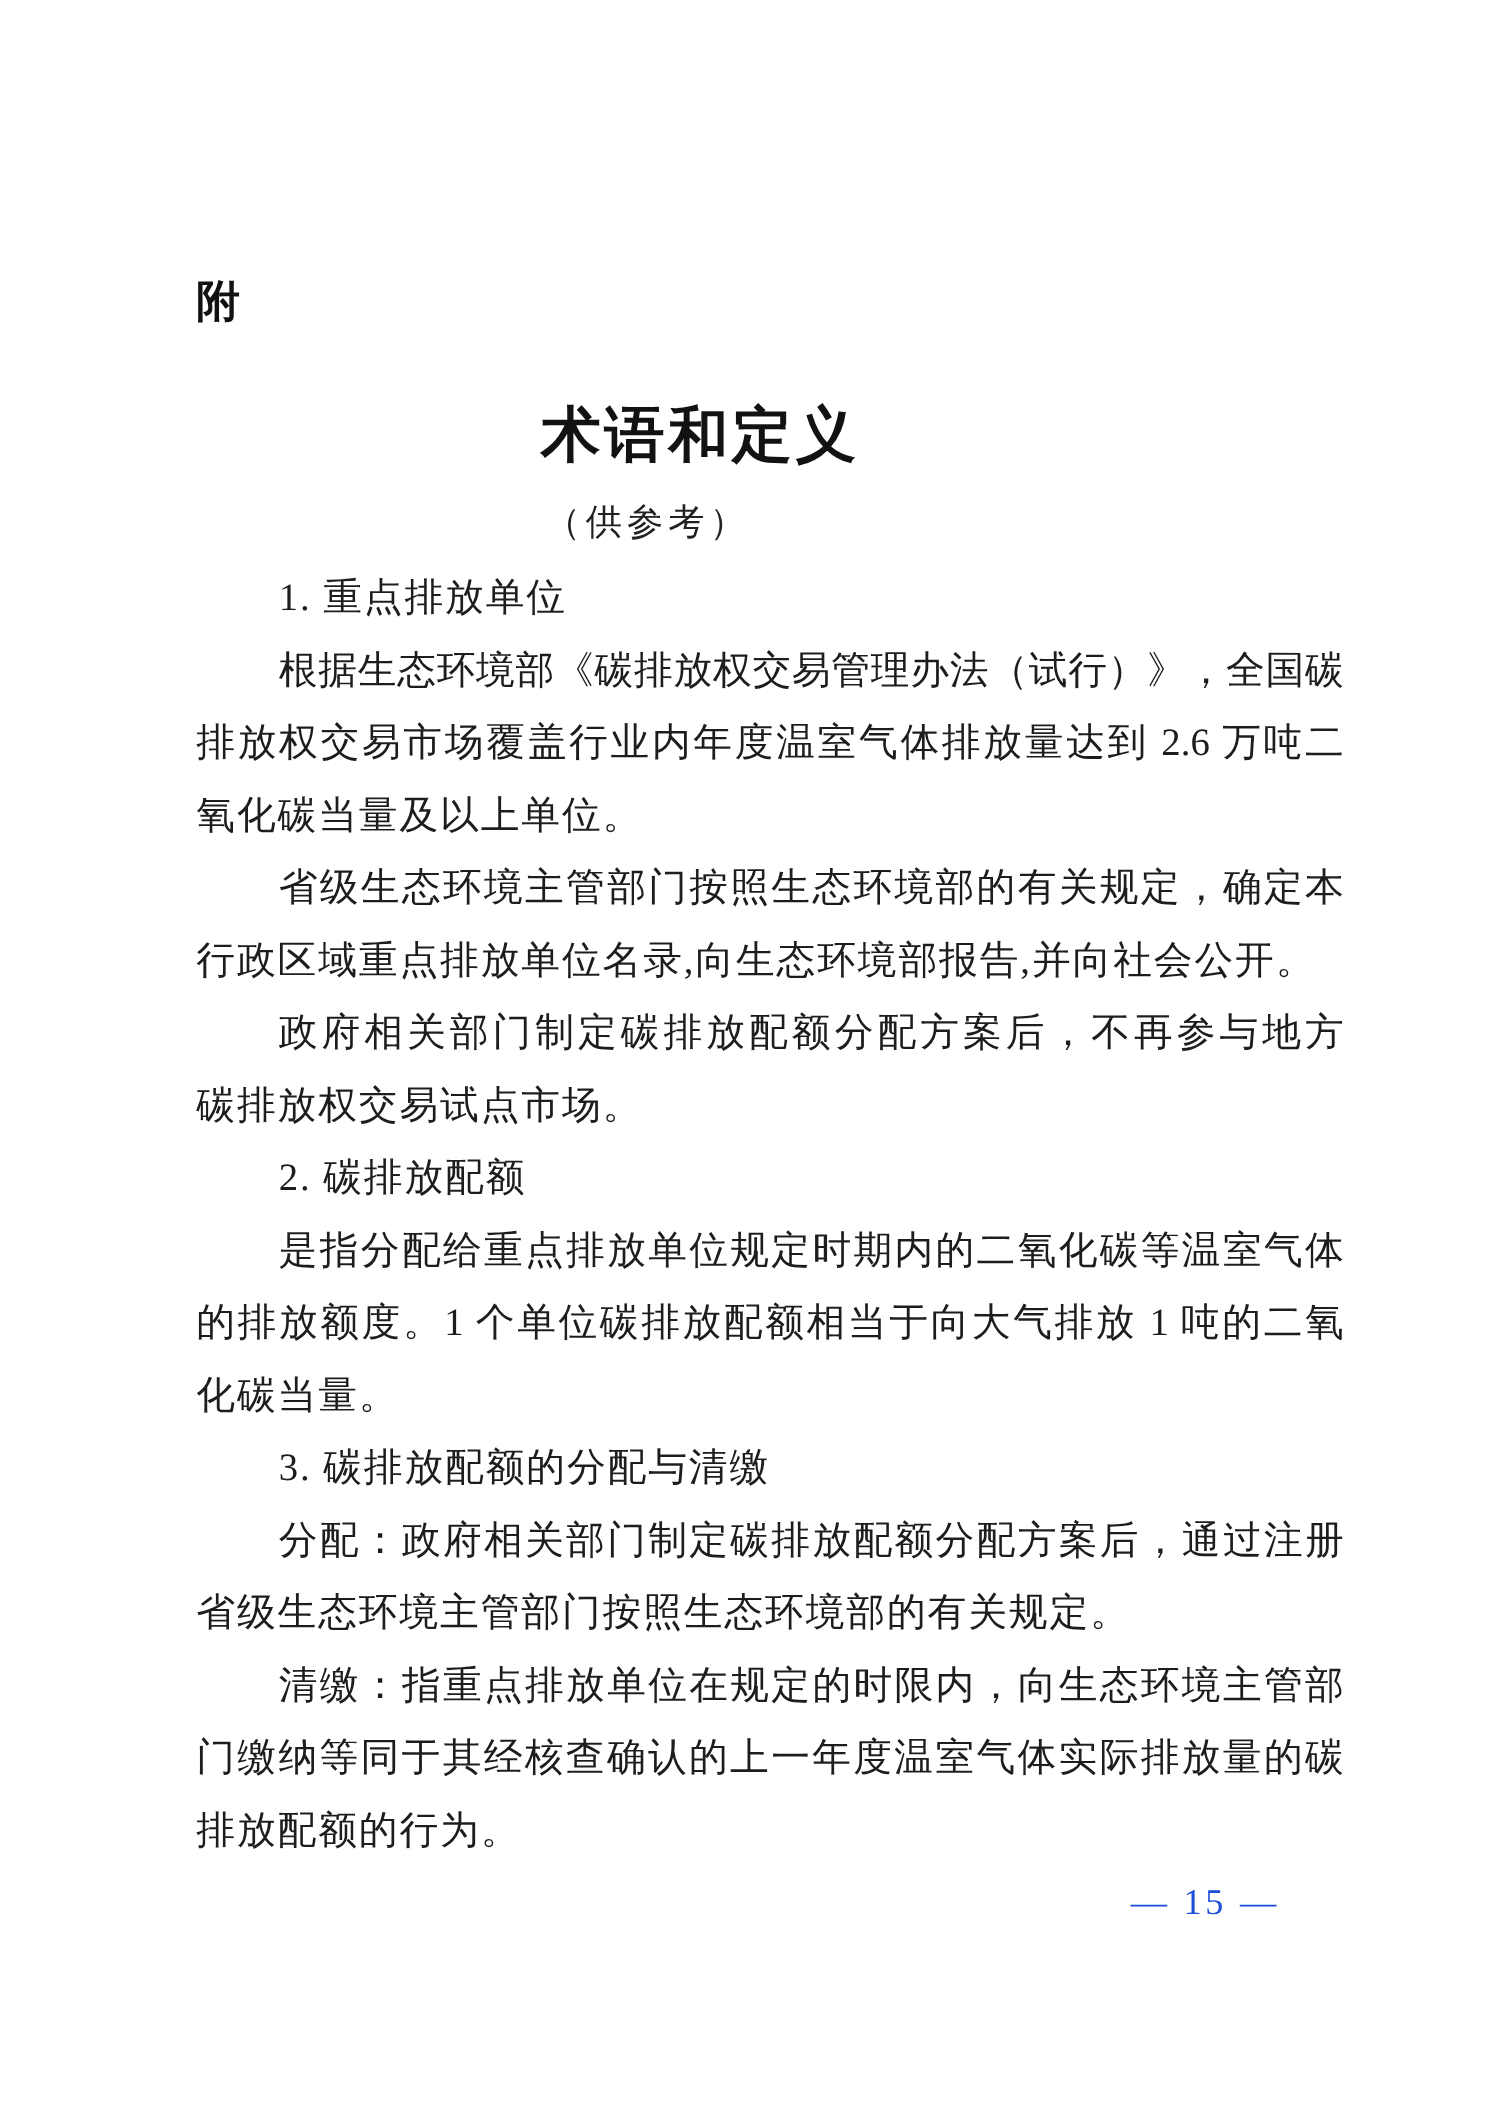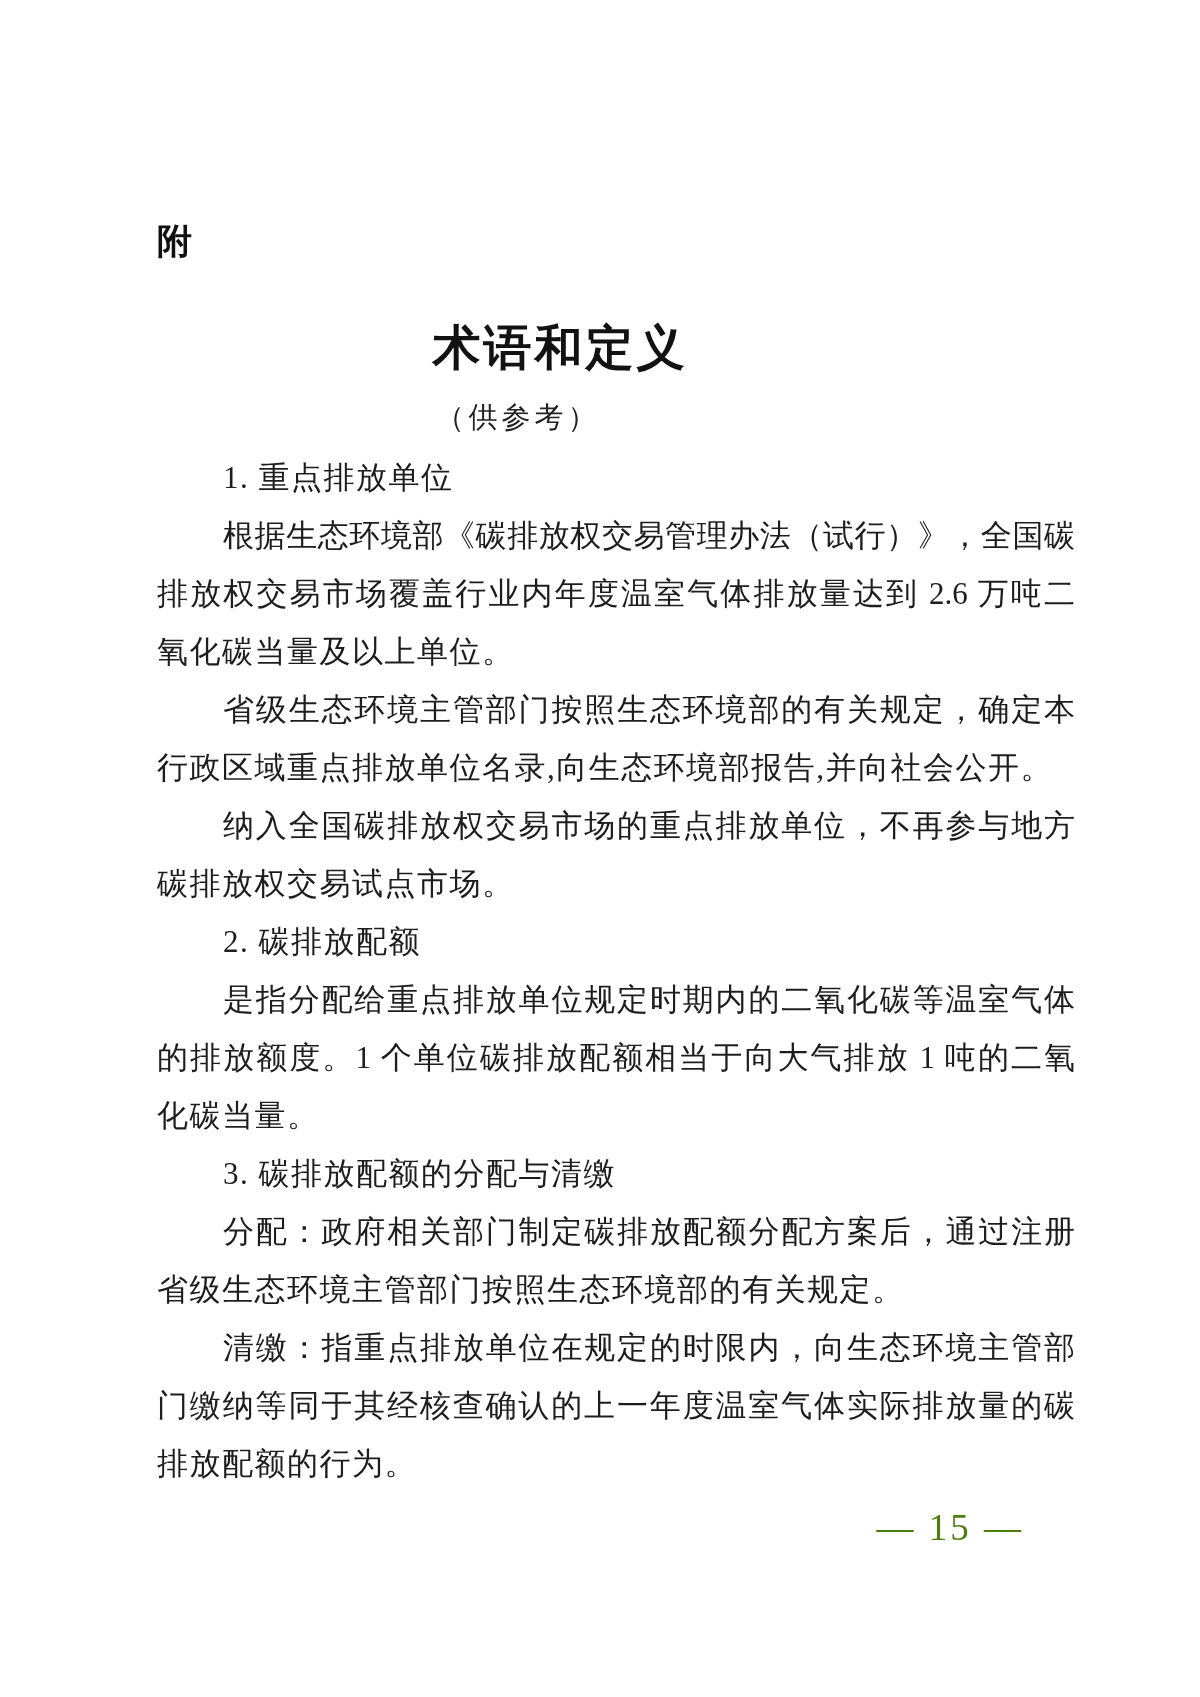--- a/index.html
+++ b/index.html
@@ -67,23 +67,23 @@
     text-align: justify;
     text-align-last: justify;
     letter-spacing: 0;
   }
   
   .ln.i { text-indent: 66px; }
   .page-number {
     position: absolute;
     top: 1506px;
     right: 176px;
-    font-size: 37px;
+    font-size: 29px;
     letter-spacing: 3px;
-    color: #4d7c0f;
+    color: #1d4ed8;
   }
 </style>
 </head>
 <body>
 
 <div class="page">
 
   <div class="attachment-label">附</div>
 
   <div class="doc-title">术语和定义</div>
@@ -101,21 +101,21 @@
       <div class="ln j">排放权交易市场覆盖行业内年度温室气体排放量达到 2.6 万吨二</div>
       <div class="ln">氧化碳当量及以上单位。</div>
     </div>
 
     <div class="para">
       <div class="ln i j">省级生态环境主管部门按照生态环境部的有关规定，确定本</div>
       <div class="ln">行政区域重点排放单位名录,向生态环境部报告,并向社会公开。</div>
     </div>
 
     <div class="para">
-      <div class="ln i j">纳入全国碳排放权交易市场的重点排放单位，不再参与地方</div>
+      <div class="ln i j">政府相关部门制定碳排放配额分配方案后，不再参与地方</div>
       <div class="ln">碳排放权交易试点市场。</div>
     </div>
 
     <div class="para">
       <div class="ln i">2. 碳排放配额</div>
     </div>
 
     <div class="para">
       <div class="ln i j">是指分配给重点排放单位规定时期内的二氧化碳等温室气体</div>
       <div class="ln j">的排放额度。1 个单位碳排放配额相当于向大气排放 1 吨的二氧</div>

